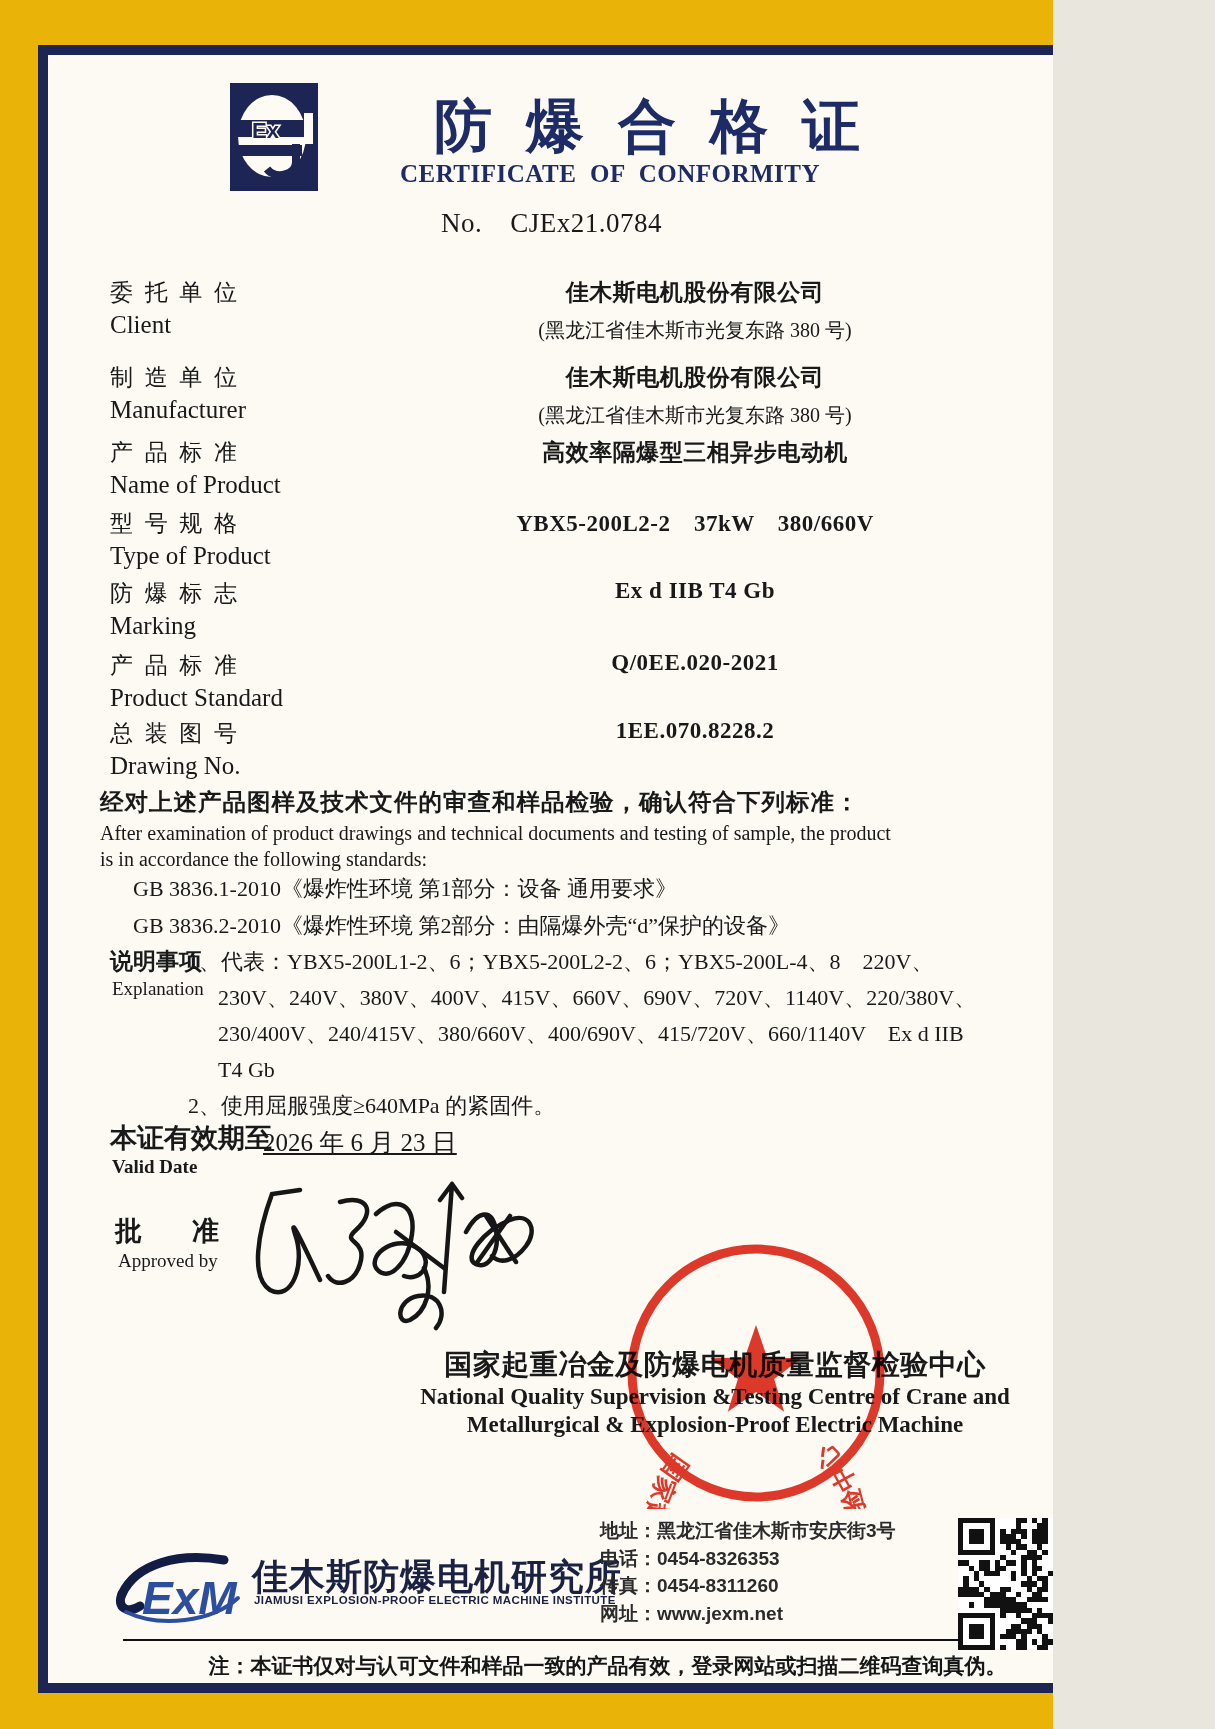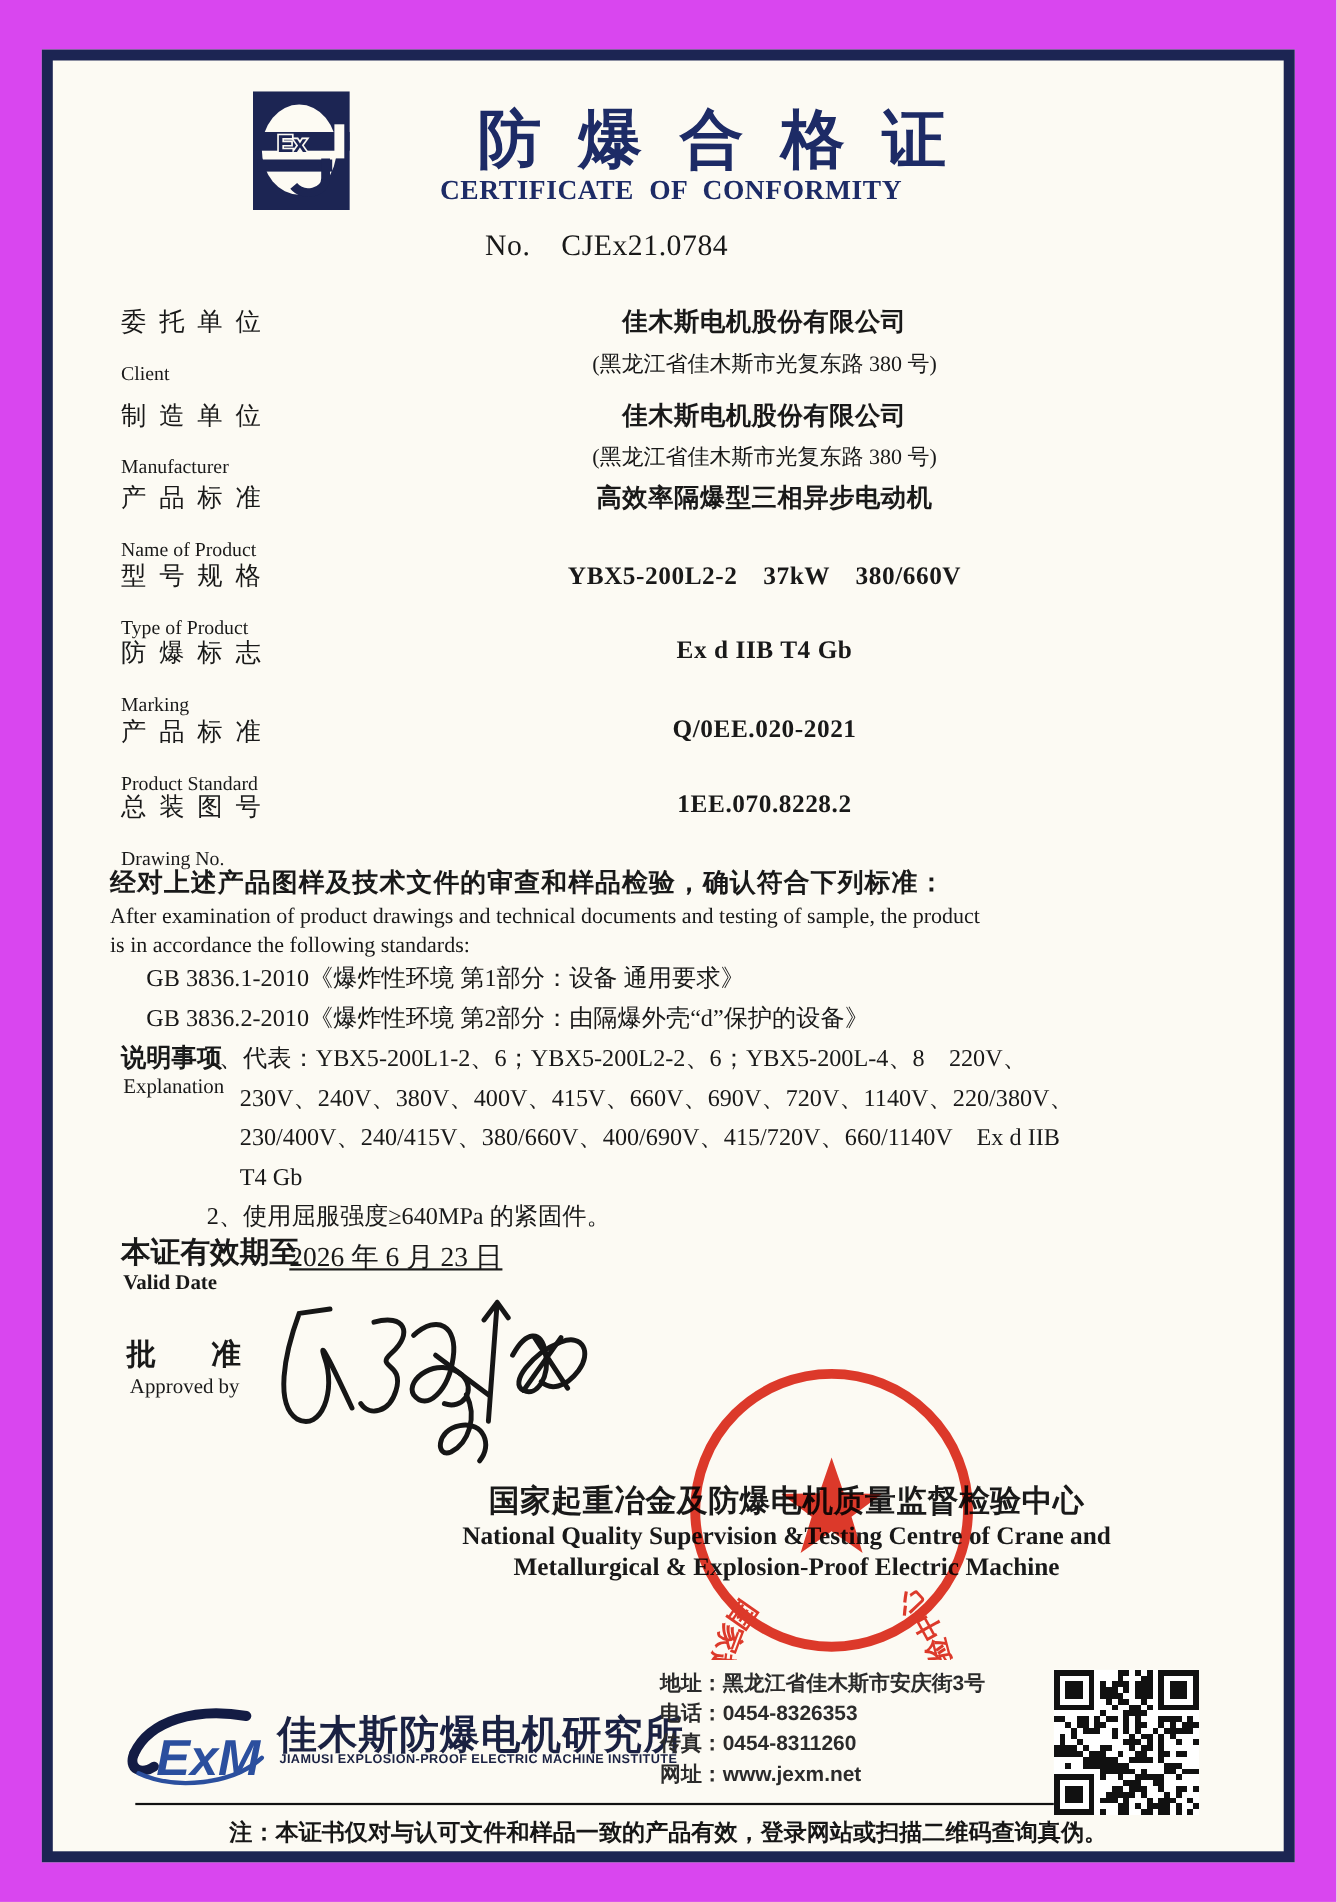--- a/index.html
+++ b/index.html
@@ -1,19 +1,19 @@
 <!DOCTYPE html>
 <html><head>
 <meta charset="utf-8">
 <style>
   * { margin:0; padding:0; box-sizing:border-box; }
   html,body { background:#e8e6dd; }
   .page {
-    position:relative; width:1215px; height:1729px;
-    background:#d946ef; overflow:hidden;
+    position:relative; width:1053px; height:1729px;
+    background:#eab308; overflow:hidden;
     font-family:"Liberation Serif", serif; color:#191919;
   }
   .frame {
     position:absolute; left:38px; top:45px; width:1139px; height:1648px;
     border:10px solid #1c2553; background:#fcfaf3;
   }
   .abs { position:absolute; }
 
   
   .title-zh {
@@ -31,21 +31,21 @@
   }
   .cert-no .gap { display:inline-block; width:28px; }
 
   
   .field { position:absolute; left:110px; width:960px; }
   .flabel-zh {
     width:128px; font-size:23px; font-weight:normal;
     text-align:justify; text-align-last:justify;
     font-family:"Liberation Sans", sans-serif; letter-spacing:1px;
   }
-  .flabel-en { font-size:18px; margin-top:21px; }
+  .flabel-en { font-size:25px; margin-top:3px; }
   .fvalue { position:absolute; left:225px; top:0; width:720px;text-align:center; }
   .fvalue .val { font-size:23px; font-weight:bold; letter-spacing:0.5px; white-space:nowrap; }
   .fvalue .note { font-size:20px; margin-top:9px; white-space:nowrap; }
 
   .stmt-zh { left:100px; top:786px; font-size:23.5px; font-weight:bold;
              font-family:"Liberation Sans", sans-serif; letter-spacing:1px; white-space:nowrap; }
   .stmt-en { left:100px; top:820px; width:915px; font-size:20px; line-height:26px; }
   .standards { left:133px; top:870px; font-size:22px; line-height:37px; white-space:nowrap; }
 
   .expl-label-zh { left:110px; top:946px; font-size:23px; font-weight:bold;

